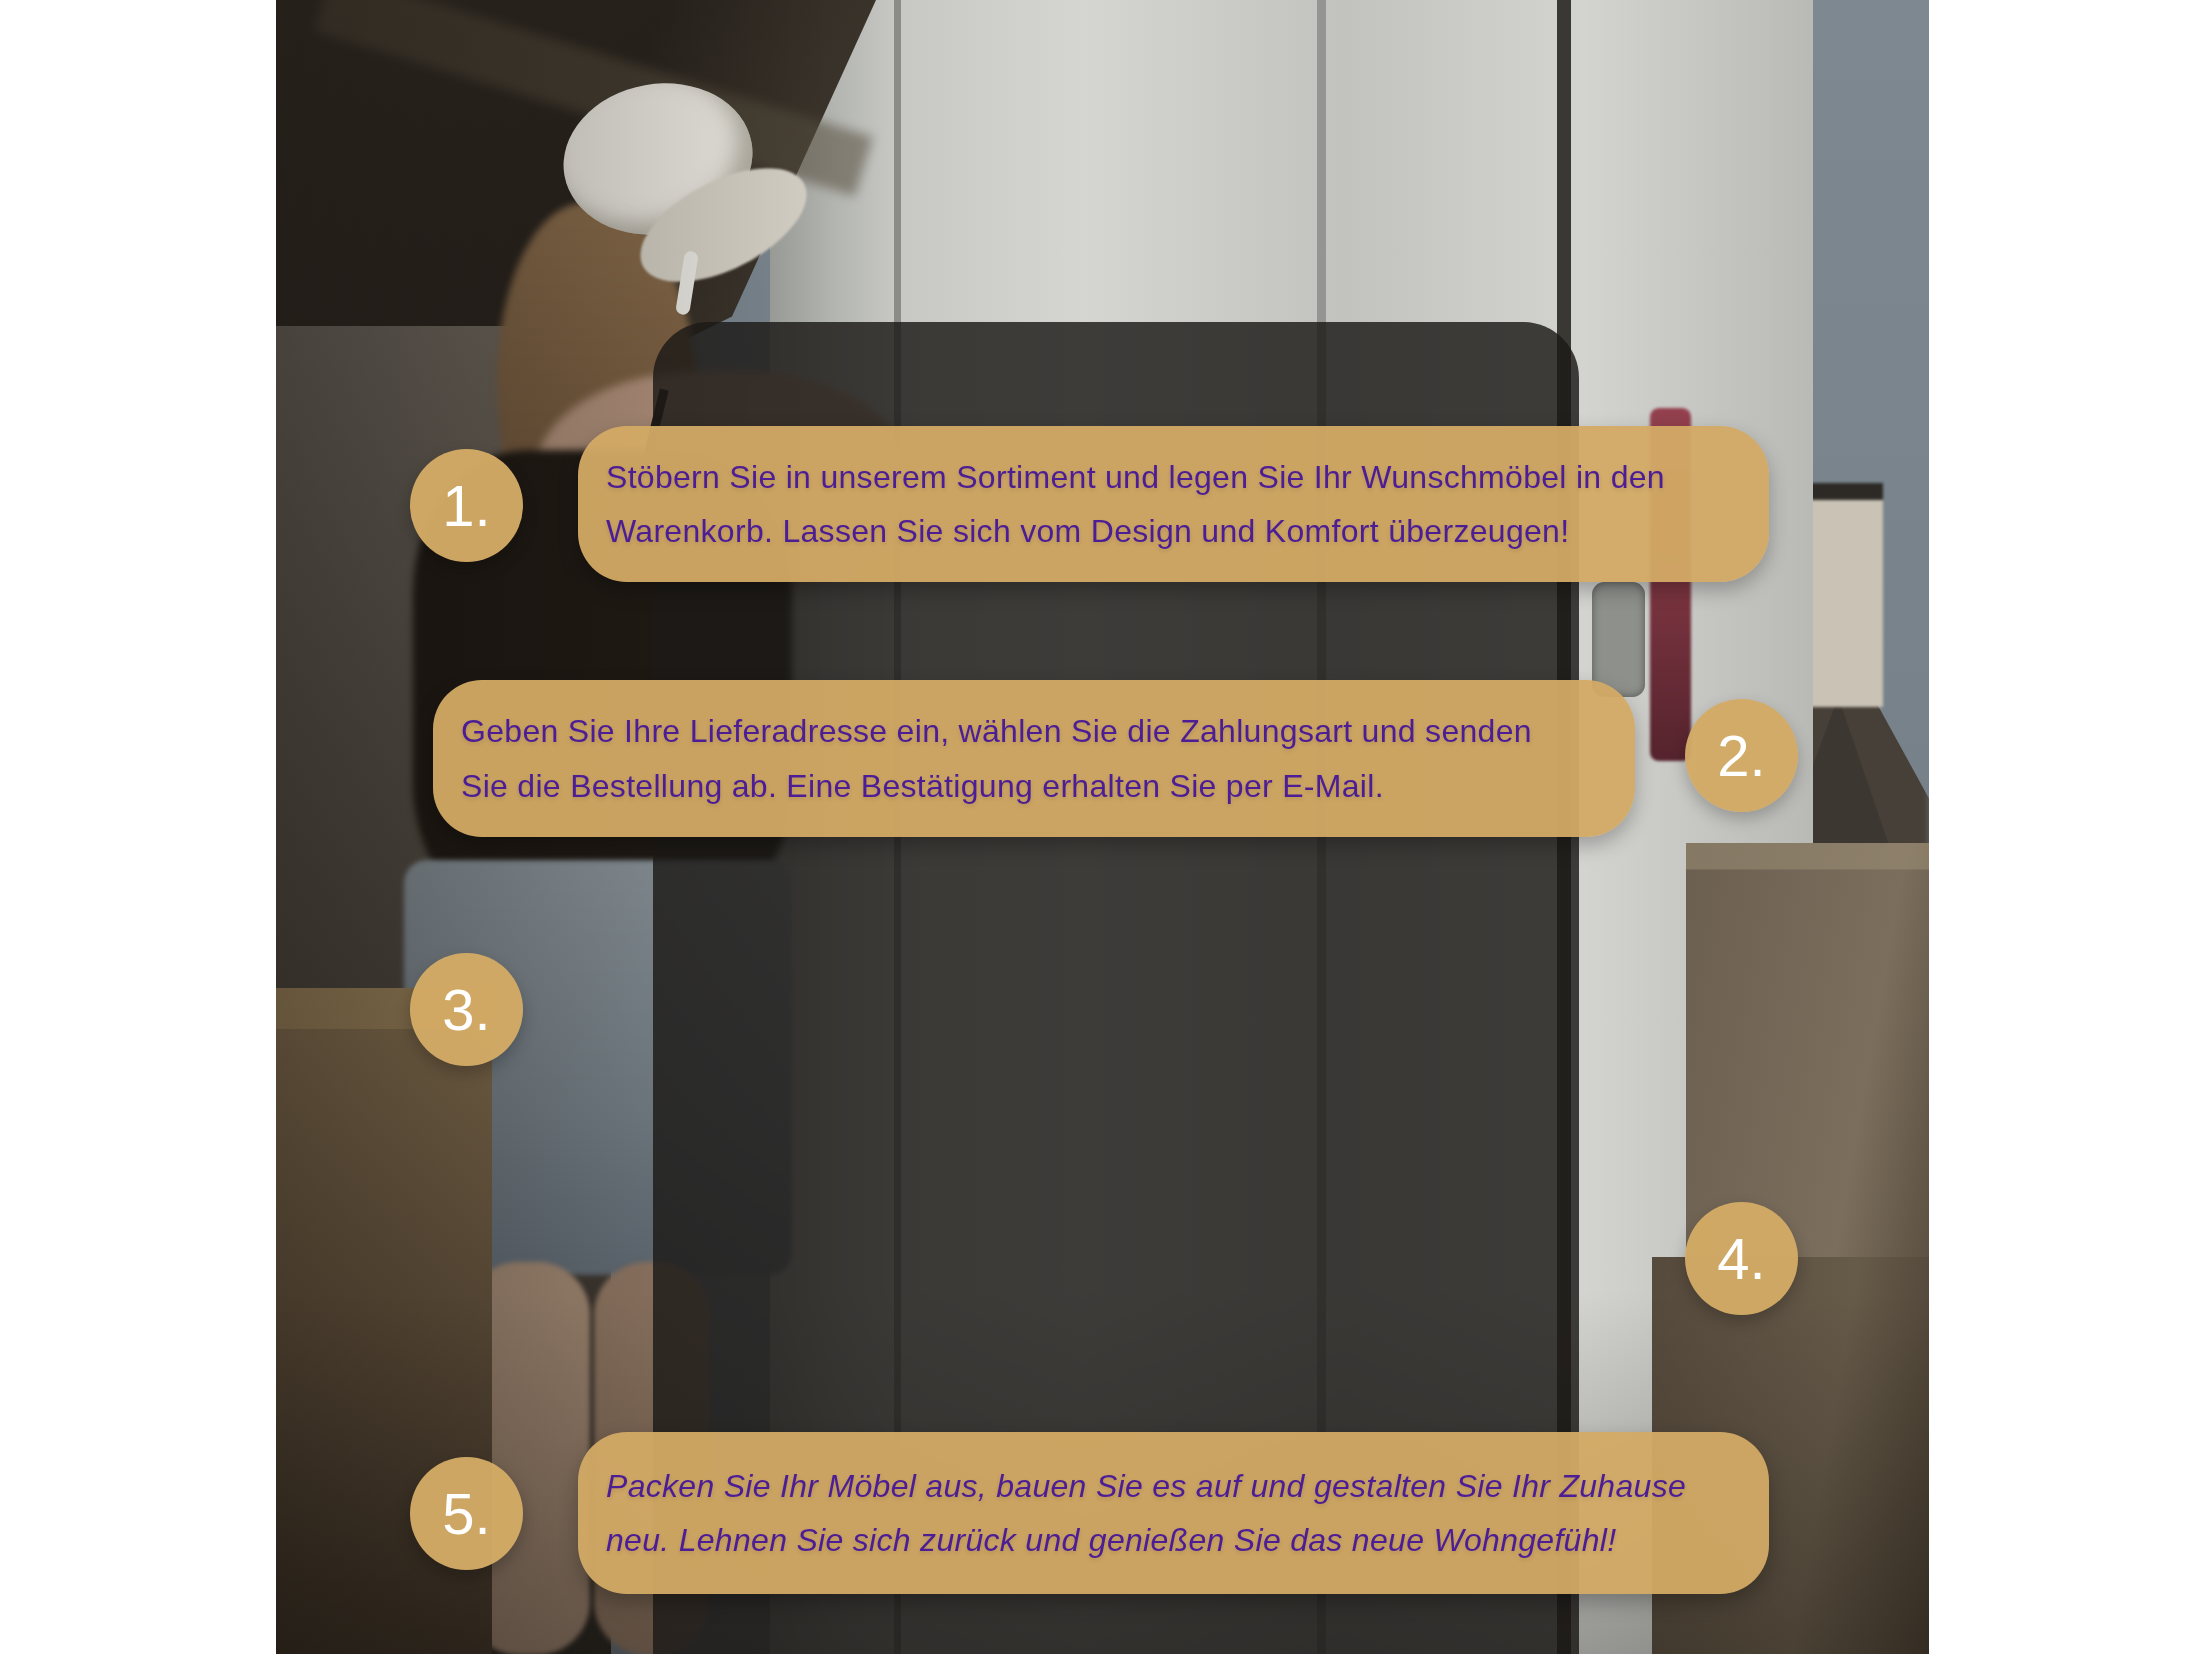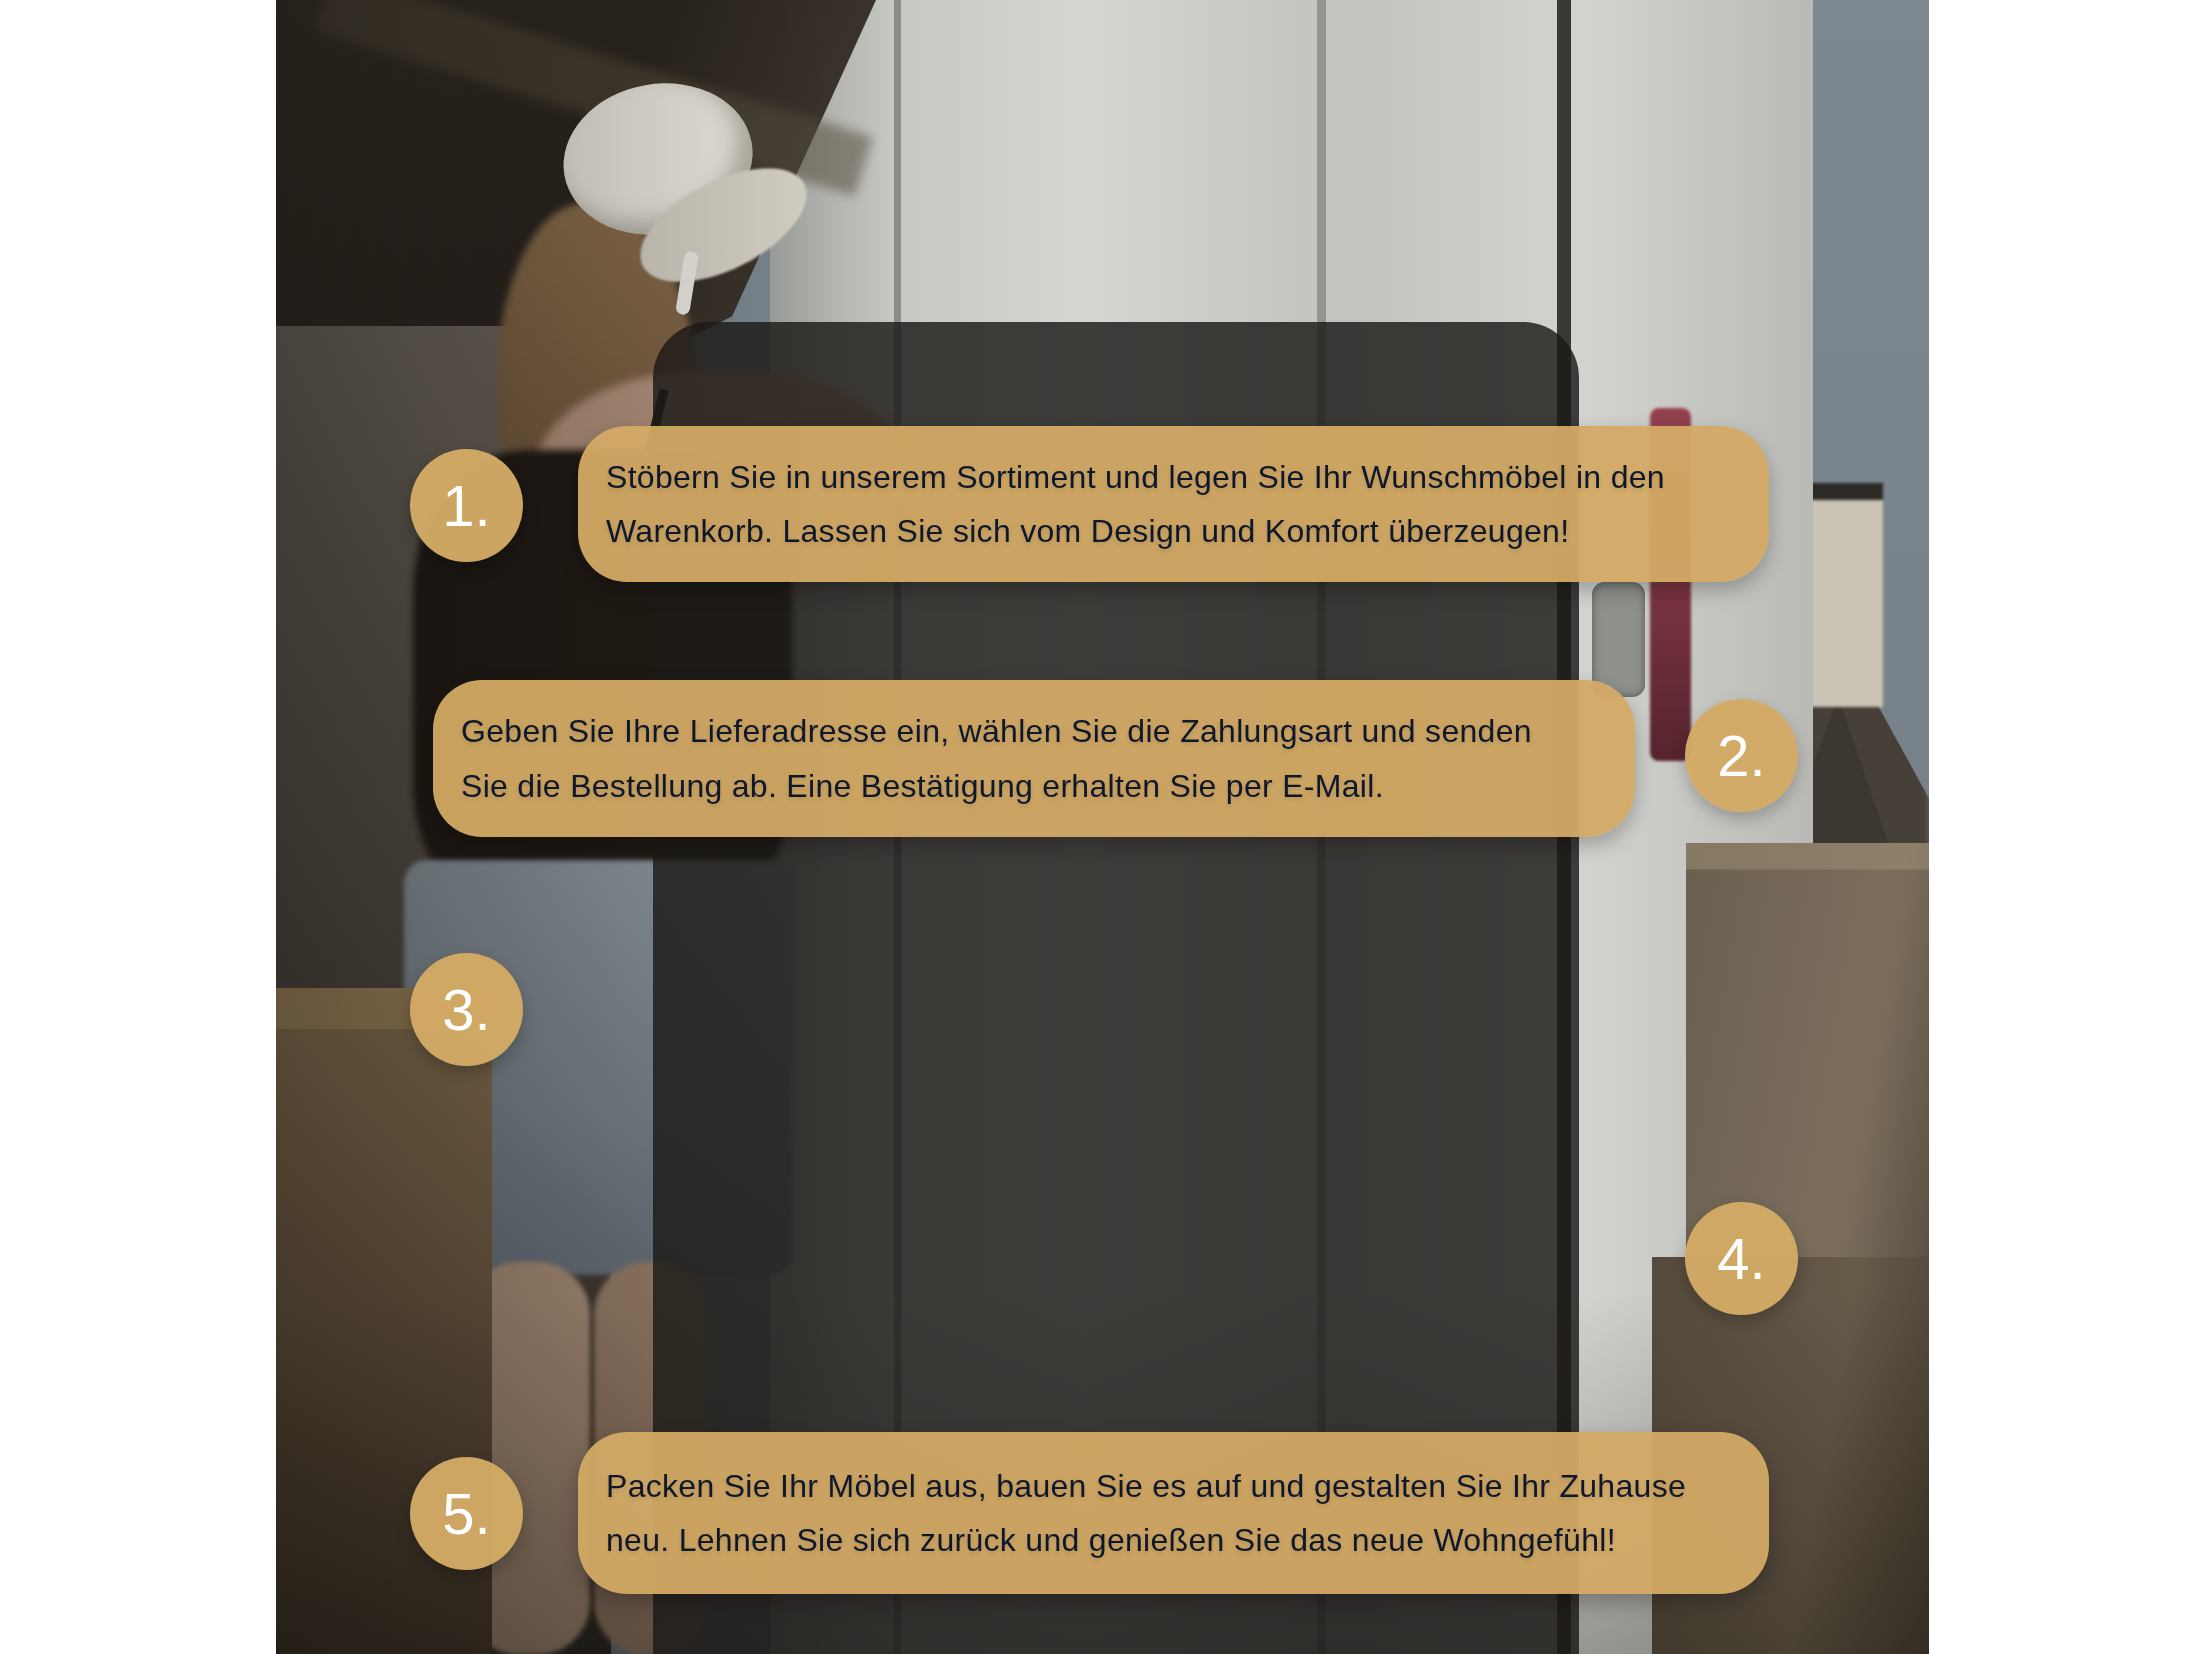--- a/index.html
+++ b/index.html
@@ -69,28 +69,28 @@
   .brand{position:absolute;left:1023px;top:32px;width:236px;text-align:center;z-index:5;}
   .brand svg{display:block;margin:0 auto;}
   .wordmark{margin-top:10.6px;color:#ffffff;font-size:34px;font-weight:300;
             letter-spacing:7.5px;padding-left:7.5px;white-space:nowrap;
             text-shadow:0 0.9px 3.5px rgba(0,0,0,0.25);}
 
   
   .step-box{position:absolute;z-index:6;display:flex;align-items:center;
             background:rgba(211,170,101,0.95);border-radius:49px;
             padding:0 32px 0 28px;box-sizing:border-box;
-            color:#0f172a;font-size:32px;line-height:1.7;letter-spacing:0.3px;
+            color:#4c1d95;font-size:32px;line-height:1.7;letter-spacing:0.3px;
             white-space:pre-line;box-shadow:0 8.8px 19.4px rgba(0,0,0,0.25);
             text-shadow:0 1.8px 4.4px rgba(0,0,0,0.12);}
   .box-1{left:578px;top:426px;width:1191px;height:156px;}
   .box-2{left:433px;top:680px;width:1202px;height:157px;}
   .box-3{left:578px;top:929px;width:1191px;height:161px;}
   .box-4{left:433px;top:1180px;width:1202px;height:161px;}
-  .box-5{left:578px;top:1432px;width:1191px;height:162px;}
+  .box-5{left:578px;top:1432px;width:1191px;height:162px;font-style:italic;}
 
   .step-circle{position:absolute;z-index:6;width:113px;height:113px;border-radius:50%;
                background:rgba(211,170,101,0.97);color:#ffffff;
                display:flex;align-items:center;justify-content:center;
                font-size:58px;font-weight:300;box-shadow:0 7px 16px rgba(0,0,0,0.22);}
   .circle-1{left:410px;top:449px;}
   .circle-2{left:1685px;top:699px;}
   .circle-3{left:410px;top:953px;}
   .circle-4{left:1685px;top:1202px;}
   .circle-5{left:410px;top:1457px;}

